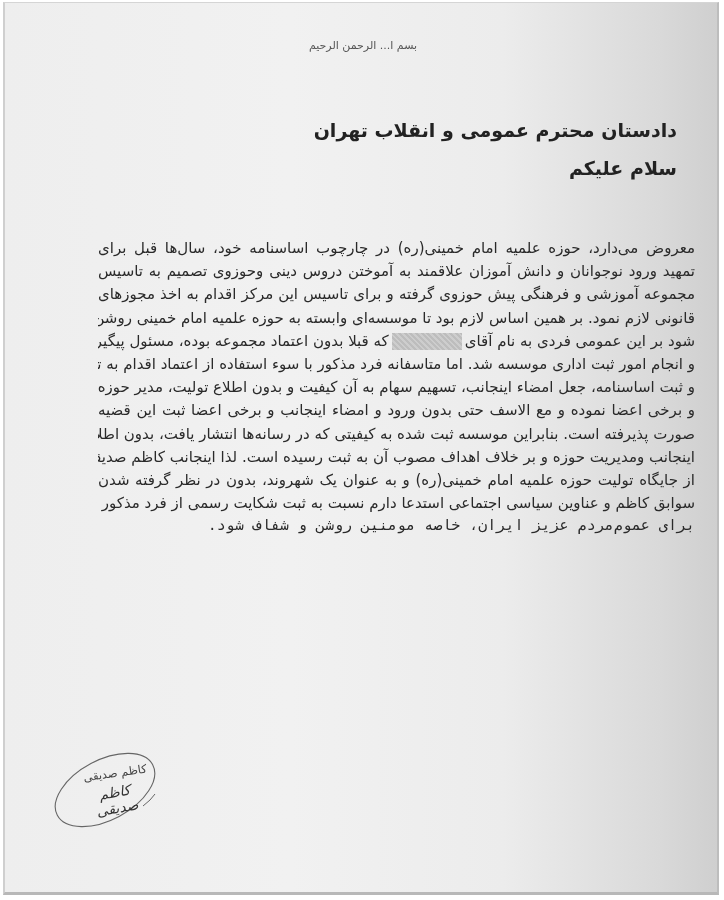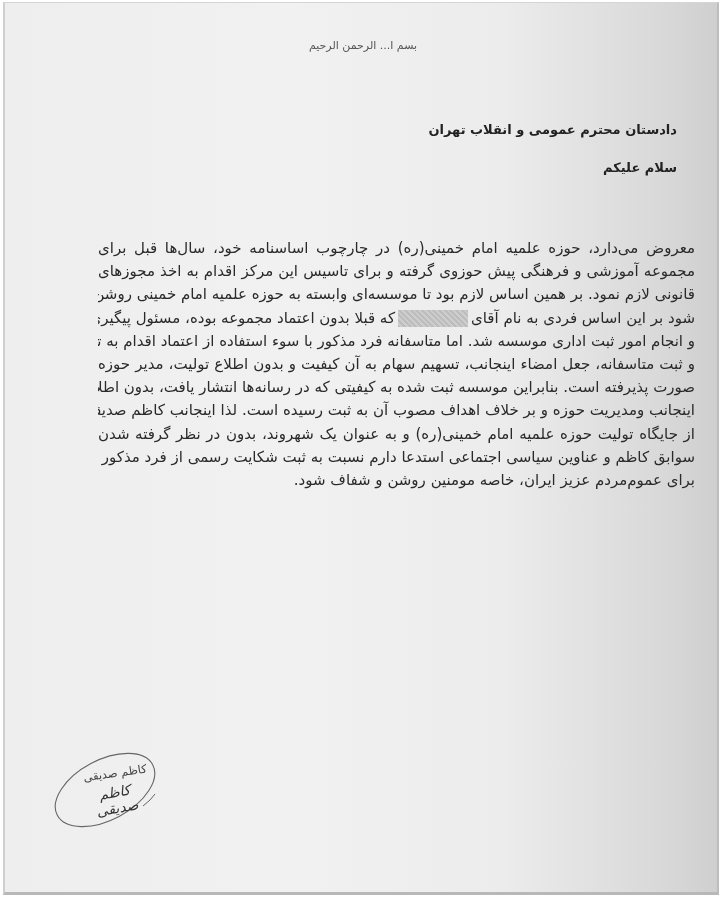--- a/index.html
+++ b/index.html
@@ -40,21 +40,21 @@
     .addressee {
       position: absolute;
       right: 40px;
       top: 108px;
       direction: rtl;
       text-align: right;
       font-weight: bold;
       color: #222;
     }
     .addressee .line {
-      font-size: 13px;
+      font-size: 19px;
       line-height: 38px;
       white-space: nowrap;
     }
     .body-text {
       position: absolute;
       left: 93px;
       top: 234px;
       width: 597px;
       direction: rtl;
       text-align: justify;
@@ -66,20 +66,21 @@
       display: block;
       height: 23.2px;
       line-height: 23.2px;
       white-space: nowrap;
       overflow: hidden;
       text-align: justify;
       text-align-last: justify;
     }
     .body-text .tl.last {
       text-align-last: right;
+      font-family: Liberation Mono, monospace;
     }
     .redacted {
       display: inline-block;
       width: 70px;
       height: 17px;
       vertical-align: middle;
       background: repeating-linear-gradient(45deg, #bdbdbd 0 2px, #cdcdcd 2px 4px);
       filter: blur(0.6px);
       margin: 0 3px;
     }
@@ -126,25 +127,27 @@
 
   <div class="bismillah">بسم ا... الرحمن الرحیم</div>
 
   <div class="addressee">
     <div class="line">دادستان محترم عمومی و انقلاب تهران</div>
     <div class="line">سلام علیکم</div>
   </div>
 
   <div class="body-text">
     <span class="tl">معروض می‌دارد، حوزه علمیه امام خمینی(ره) در چارچوب اساسنامه خود، سال‌ها قبل برای</span>
+    <span class="tl">تمهید ورود نوجوانان و دانش آموزان علاقمند به آموختن دروس دینی وحوزوی تصمیم به تاسیس</span>
     <span class="tl">مجموعه آموزشی و فرهنگی پیش حوزوی گرفته و برای تاسیس این مرکز اقدام به اخذ مجوزهای</span>
     <span class="tl">قانونی لازم نمود. بر همین اساس لازم بود تا موسسه‌ای وابسته به حوزه علمیه امام خمینی روشن</span>
-    <span class="tl"><span>شود بر این اساس فردی به نام آقای</span><span class="redacted"></span><span>که قبلا بدون اعتماد مجموعه بوده، مسئول پیگیری</span></span>
+    <span class="tl"><span>شود بر این عمومی فردی به نام آقای</span><span class="redacted"></span><span>که قبلا بدون اعتماد مجموعه بوده، مسئول پیگیری</span></span>
     <span class="tl">و انجام امور ثبت اداری موسسه شد. اما متاسفانه فرد مذکور با سوء استفاده از اعتماد اقدام به تدوین</span>
-    <span class="tl">و ثبت متاسفانه، جعل امضاء اینجانب، تسهیم سهام به آن کیفیت و بدون اطلاع تولیت، مدیر حوزه</span>
+    <span class="tl">و ثبت اساسنامه، جعل امضاء اینجانب، تسهیم سهام به آن کیفیت و بدون اطلاع تولیت، مدیر حوزه</span>
+    <span class="tl">و برخی اعضا نموده و مع الاسف حتی بدون ورود و امضاء اینجانب و برخی اعضا ثبت این قضیه</span>
     <span class="tl">صورت پذیرفته است. بنابراین موسسه ثبت شده به کیفیتی که در رسانه‌ها انتشار یافت، بدون اطلاع</span>
     <span class="tl">اینجانب ومدیریت حوزه و بر خلاف اهداف مصوب آن به ثبت رسیده است. لذا اینجانب کاظم صدیقی</span>
     <span class="tl">از جایگاه تولیت حوزه علمیه امام خمینی(ره) و به عنوان یک شهروند، بدون در نظر گرفته شدن</span>
     <span class="tl">سوابق کاظم و عناوین سیاسی اجتماعی استدعا دارم نسبت به ثبت شکایت رسمی از فرد مذکور و</span>
     <span class="tl last">برای عموم‌مردم عزیز ایران، خاصه مومنین روشن و شفاف شود.</span>
   </div>
 
   <div class="signature">
     <svg width="120" height="85" viewBox="0 0 120 85">
       <ellipse cx="62" cy="42" rx="54" ry="30" transform="rotate(-28 62 42)" fill="none" stroke="#666" stroke-width="1.1"></ellipse>

